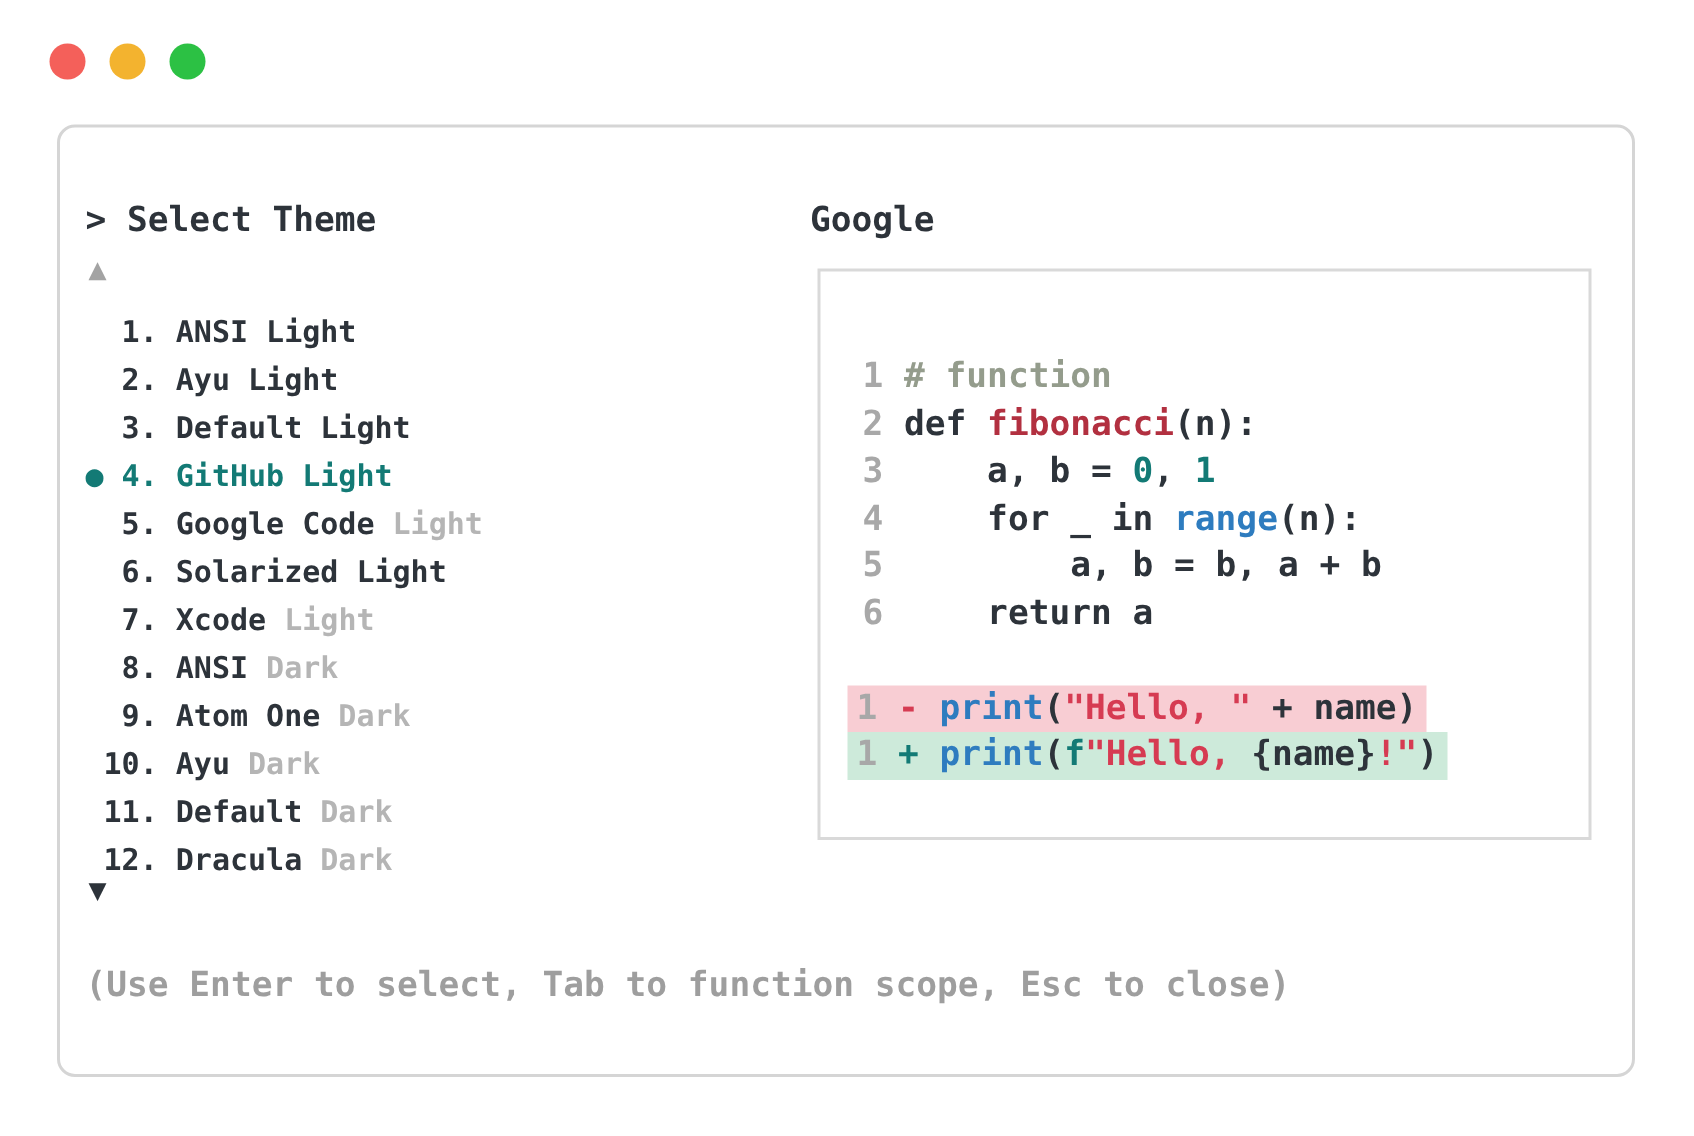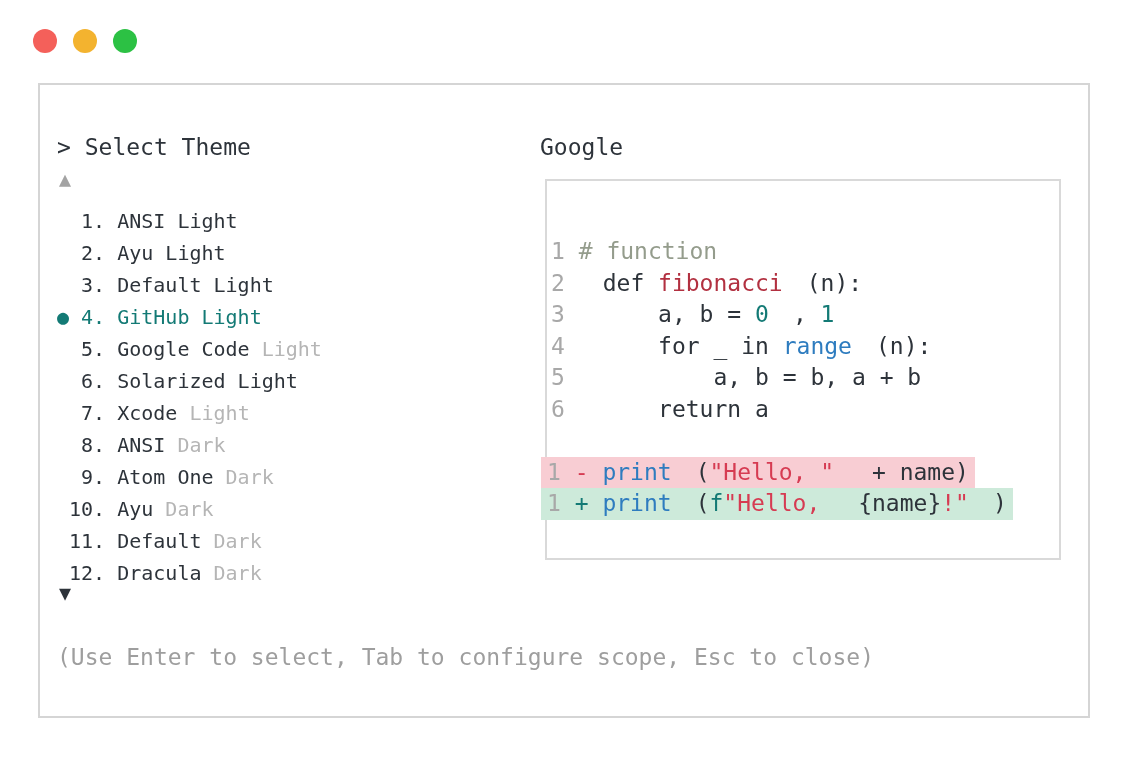--- a/index.html
+++ b/index.html
@@ -6,44 +6,44 @@
   *{box-sizing:border-box;}
   body{font-family:"DejaVu Sans Mono","Liberation Mono",monospace;color:var(--text,#2d333a);}
 
   .traffic{position:absolute;left:33px;top:29px;display:flex;gap:16px;}
   .dot{width:24px;height:24px;border-radius:50%;}
   .dot.red{background:var(--traffic_red,#f4605a);}
   .dot.yellow{background:var(--traffic_yellow,#f3b32f);}
   .dot.green{background:var(--traffic_green,#2cc144);}
 
   .window{position:absolute;left:38px;top:83px;width:1052px;height:635px;
-          background:#ffffff;border:2px solid var(--border,#d5d5d5);border-radius:0;}
+          background:#ffffff;border:2px solid var(--border,#d5d5d5);border-radius:12px;font-weight:bold;}
 
   .prompt{position:absolute;left:17px;top:48px;font-size:23px;line-height:28px;white-space:pre;}
   .preview-label{position:absolute;left:500px;top:48px;font-size:23px;line-height:28px;}
 
   .arrow{position:absolute;left:19px;font-size:20px;line-height:20px;}
   .arrow.up{top:84px;color:#a3a3a3;}
   .arrow.down{top:498px;color:var(--text,#2d333a);}
 
   .list{position:absolute;left:17px;top:120px;font-size:20px;white-space:pre;}
   .row{line-height:32px;height:32px;}
   .bullet{display:inline-block;width:1ch;color:var(--accent,#137a75);}
   .num{display:inline-block;width:2ch;text-align:right;}
   .variant-gray{color:var(--muted,#b5b5b5);}
   .row.selected .num,.row.selected .sep,.row.selected .name,.row.selected .variant-gray{color:var(--accent,#137a75);}
 
   .hint{position:absolute;left:17px;top:558px;font-size:23px;line-height:28px;color:var(--hint,#9e9e9e);white-space:pre;}
 
   .preview-box{position:absolute;left:505px;top:94px;width:516px;height:381px;
                border:2px solid #d9d9d9;background:#ffffff;}
-  .code{padding:55px 0 0 4px;font-size:23px;white-space:pre;}
+  .code{padding:55px 0 0 28px;font-size:23px;white-space:pre;}
   .code-line{line-height:31.5px;min-height:31.5px;}
   .ln{display:inline-block;width:1ch;margin-right:1ch;color:var(--lineno,#a8a8a8);}
-  .t-plain{color:var(--text,#2d333a);margin-left:24px;}
+  .t-plain{color:var(--text,#2d333a);}
   .t-comment{color:var(--comment,#949c8c);}
   .t-func{color:var(--func,#b23040);}
   .t-num{color:var(--accent,#137a75);}
   .t-builtin{color:var(--builtin,#2e7cbf);text-align:center;}
   .t-str{color:var(--string,#d63b52);}
   .t-del{color:var(--string,#d63b52);}
   .t-add{color:var(--accent,#137a75);}
   .hl{display:inline-block;margin-left:-10px;padding:0 6px;}
   .hl-deletion{background:var(--del_bg,#f8cdd3);}
   .hl-addition{background:var(--add_bg,#cdeada);}
@@ -62,14 +62,14 @@
   <div class="preview-label">Google</div>
 
   <div class="arrow up">▲</div>
   <div class="list" id="theme-list"><div class="row"><span class="bullet"> </span><span class="num">1</span><span class="sep">. </span><span class="name">ANSI Light</span></div><div class="row"><span class="bullet"> </span><span class="num">2</span><span class="sep">. </span><span class="name">Ayu Light</span></div><div class="row"><span class="bullet"> </span><span class="num">3</span><span class="sep">. </span><span class="name">Default Light</span></div><div class="row selected"><span class="bullet">●</span><span class="num">4</span><span class="sep">. </span><span class="name">GitHub Light</span></div><div class="row"><span class="bullet"> </span><span class="num">5</span><span class="sep">. </span><span class="name">Google Code</span><span class="variant-gray"> Light</span></div><div class="row"><span class="bullet"> </span><span class="num">6</span><span class="sep">. </span><span class="name">Solarized Light</span></div><div class="row"><span class="bullet"> </span><span class="num">7</span><span class="sep">. </span><span class="name">Xcode</span><span class="variant-gray"> Light</span></div><div class="row"><span class="bullet"> </span><span class="num">8</span><span class="sep">. </span><span class="name">ANSI</span><span class="variant-gray"> Dark</span></div><div class="row"><span class="bullet"> </span><span class="num">9</span><span class="sep">. </span><span class="name">Atom One</span><span class="variant-gray"> Dark</span></div><div class="row"><span class="bullet"> </span><span class="num">10</span><span class="sep">. </span><span class="name">Ayu</span><span class="variant-gray"> Dark</span></div><div class="row"><span class="bullet"> </span><span class="num">11</span><span class="sep">. </span><span class="name">Default</span><span class="variant-gray"> Dark</span></div><div class="row"><span class="bullet"> </span><span class="num">12</span><span class="sep">. </span><span class="name">Dracula</span><span class="variant-gray"> Dark</span></div></div>
   <div class="arrow down">▼</div>
 
   <div class="preview-box">
     <div class="code" id="code-block"><div class="code-line"><span class="ln">1</span><span class="t-comment"># function</span></div><div class="code-line"><span class="ln">2</span><span class="t-plain">def </span><span class="t-func">fibonacci</span><span class="t-plain">(n):</span></div><div class="code-line"><span class="ln">3</span><span class="t-plain">    a, b = </span><span class="t-num">0</span><span class="t-plain">, </span><span class="t-num">1</span></div><div class="code-line"><span class="ln">4</span><span class="t-plain">    for _ in </span><span class="t-builtin">range</span><span class="t-plain">(n):</span></div><div class="code-line"><span class="ln">5</span><span class="t-plain">        a, b = b, a + b</span></div><div class="code-line"><span class="ln">6</span><span class="t-plain">    return a</span></div><div class="code-line"></div><div class="code-line"><span class="hl hl-deletion"><span class="ln">1</span><span class="t-del">- </span><span class="t-builtin">print</span><span class="t-plain">(</span><span class="t-str">"Hello, "</span><span class="t-plain"> + name)</span></span></div><div class="code-line"><span class="hl hl-addition"><span class="ln">1</span><span class="t-add">+ </span><span class="t-builtin">print</span><span class="t-plain">(</span><span class="t-num">f</span><span class="t-str">"Hello, </span><span class="t-plain">{name}</span><span class="t-str">!"</span><span class="t-plain">)</span></span></div></div>
   </div>
 
-  <div class="hint">(Use Enter to select, Tab to configure scope, Esc to close)</div>
+  <div class="hint">(Use Enter to select, Tab to function scope, Esc to close)</div>
 </div>
 
 </body></html>

